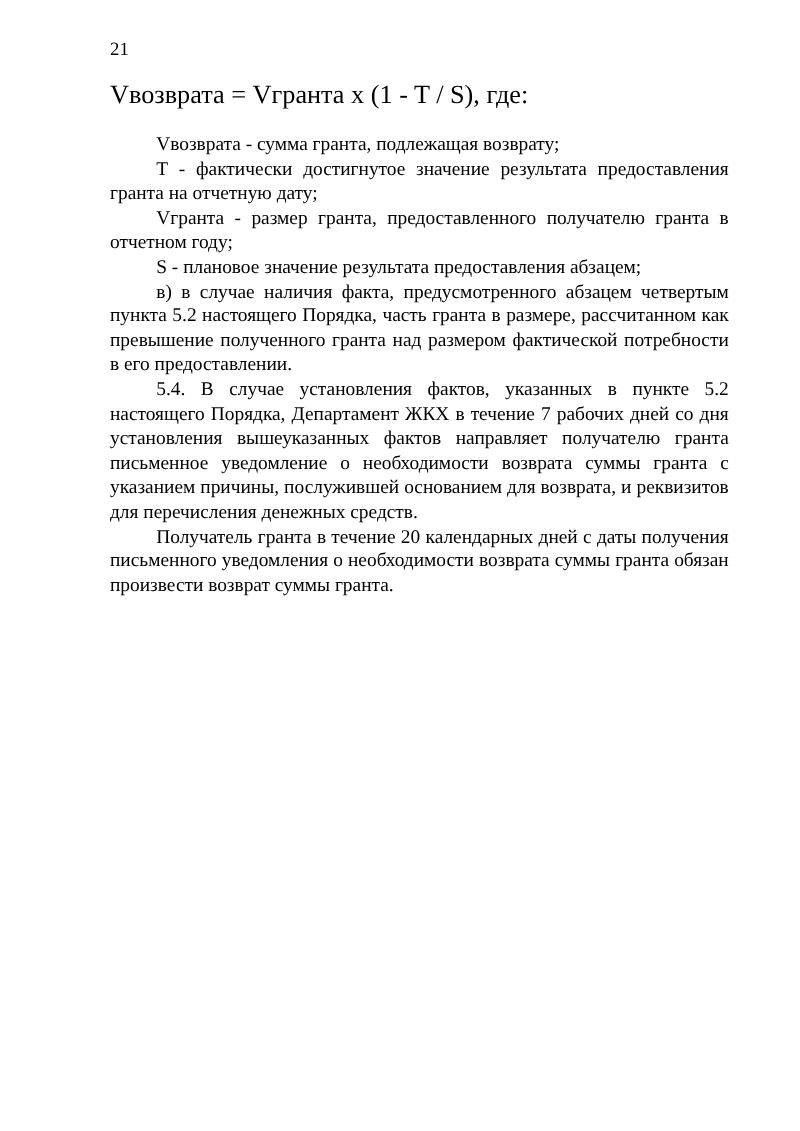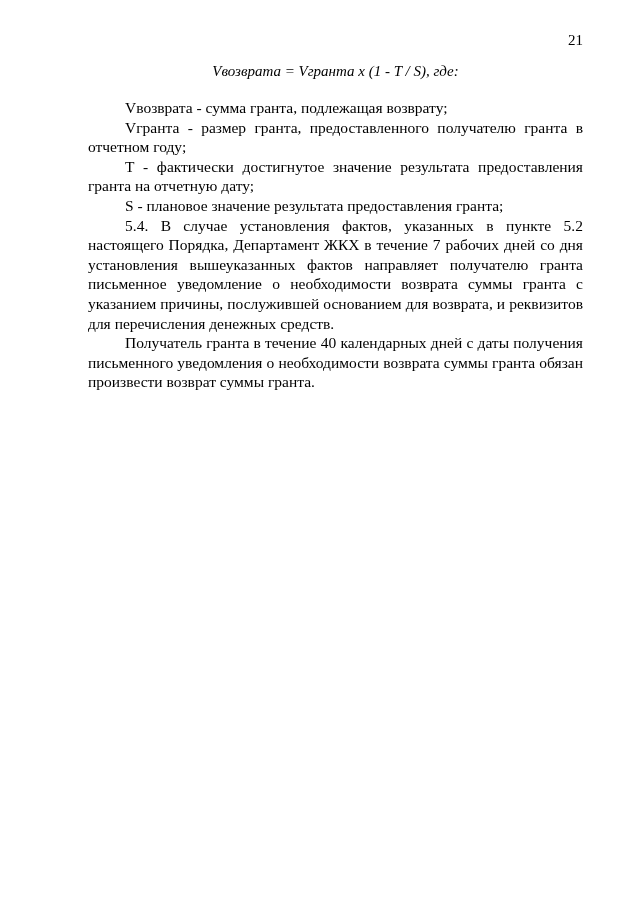--- a/index.html
+++ b/index.html
@@ -16,48 +16,47 @@
     color: #000000;
     overflow: hidden;
   }
   .content {
     position: absolute;
     left: 88px;
     top: 32px;
     width: 495px;
   }
   .page-number {
-    text-align: right;
+    text-align: left;
     font-size: 15px;
     margin-bottom: 14px;
   }
   .formula {
-    text-align: center;
-    font-size: 15px;
+    font-size: 21px;
     margin-bottom: 18px;
-    font-style: italic;
   }
   .body-text p {
     margin: 0;
     font-size: 15.5px;
     line-height: 19.6px;
     text-align: justify;
     text-indent: 37px;
     font-family: Liberation Serif, serif;
   }
 </style>
 </head>
 <body>
 
 <div class="page">
   <div class="content">
     <div class="page-number">21</div>
     <div class="formula">Vвозврата = Vгранта x (1 - T / S), где:</div>
     <div class="body-text">
       <p>Vвозврата - сумма гранта, подлежащая возврату;</p>
+      <p>Т - фактически достигнутое значение результата предоставления гранта на отчетную дату;</p>
       <p>Vгранта - размер гранта, предоставленного получателю гранта в отчетном году;</p>
-      <p>Т - фактически достигнутое значение результата предоставления гранта на отчетную дату;</p>
-      <p>S - плановое значение результата предоставления гранта;</p>
+      <p>S - плановое значение результата предоставления абзацем;</p>
+      <p>в) в случае наличия факта, предусмотренного абзацем четвертым пункта 5.2 настоящего Порядка, часть гранта в размере, рассчитанном как превышение полученного гранта над размером фактической потребности в его предоставлении.</p>
       <p>5.4. В случае установления фактов, указанных в пункте 5.2 настоящего Порядка, Департамент ЖКХ в течение 7 рабочих дней со дня установления вышеуказанных фактов направляет получателю гранта письменное уведомление о необходимости возврата суммы гранта с указанием причины, послужившей основанием для возврата, и реквизитов для перечисления денежных средств.</p>
-      <p>Получатель гранта в течение 40 календарных дней с даты получения письменного уведомления о необходимости возврата суммы гранта обязан произвести возврат суммы гранта.</p>
+      <p>Получатель гранта в течение 20 календарных дней с даты получения письменного уведомления о необходимости возврата суммы гранта обязан произвести возврат суммы гранта.</p>
     </div>
   </div>
 </div>
 
 </body></html>

